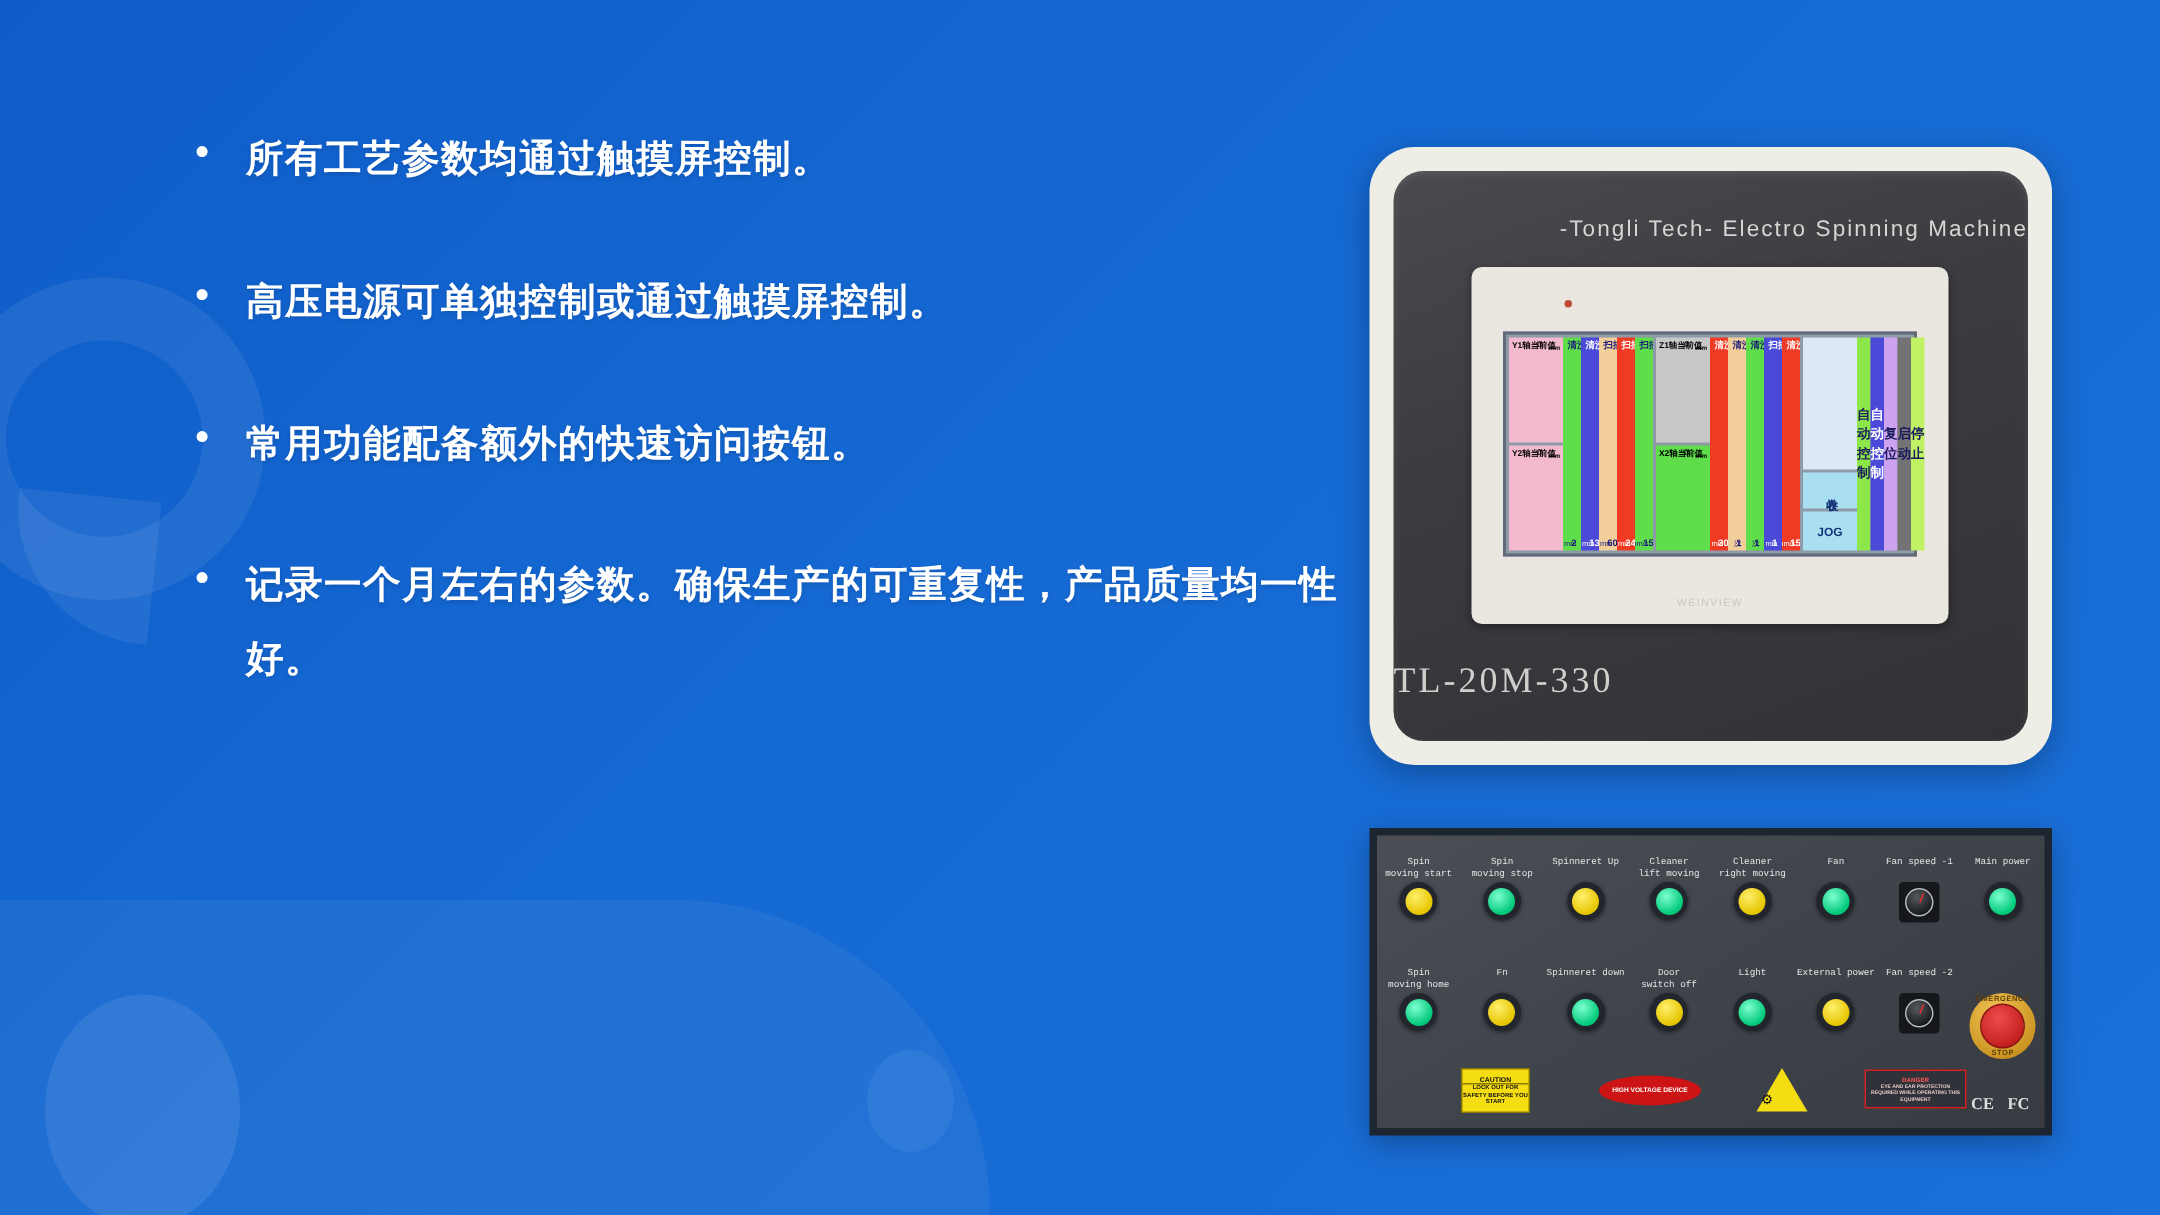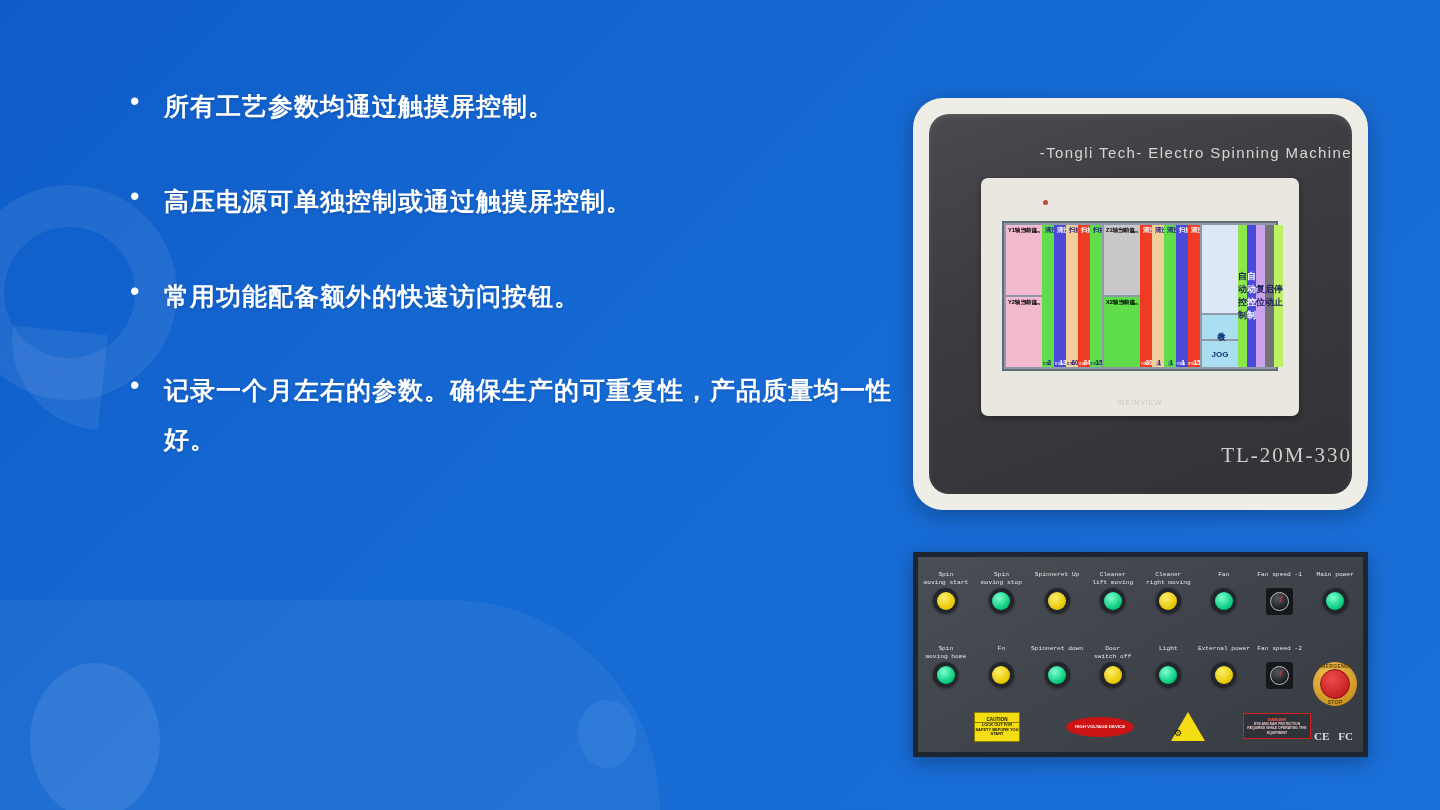--- a/index.html
+++ b/index.html
@@ -64,22 +64,22 @@
     background:linear-gradient(160deg,#4a4a4e 0%,#3b3b40 40%,#323236 100%);
     position:relative;
     box-shadow:inset 0 2px 6px rgba(255,255,255,.1);
   }
   .hmi-brand{
     position:absolute;top:30px;left:0;right:0;text-align:right;
     color:#d6d6d2;font-size:15px;letter-spacing:1.4px;
     font-family:Liberation Sans, sans-serif;
   }
   .hmi-model{
-    position:absolute;bottom:26px;left:0;right:0;text-align:right;
-    color:#cfcfcb;font-size:21px;letter-spacing:2px;
+    position:absolute;bottom:26px;left:0;right:0;text-align:left;
+    color:#cfcfcb;font-size:24px;letter-spacing:2px;
     font-family:"Liberation Serif","DejaVu Serif",serif;
   }
   .hmi-bezel{
     position:absolute;left:52px;top:64px;width:318px;height:238px;
     background:#e9e7e0;border-radius:7px;
     box-shadow:0 2px 6px rgba(0,0,0,.35);
     box-sizing:border-box;padding:0;
   }
   .hmi-led{position:absolute;left:62px;top:22px;width:5px;height:5px;
     border-radius:50%;background:#c04a36;}

